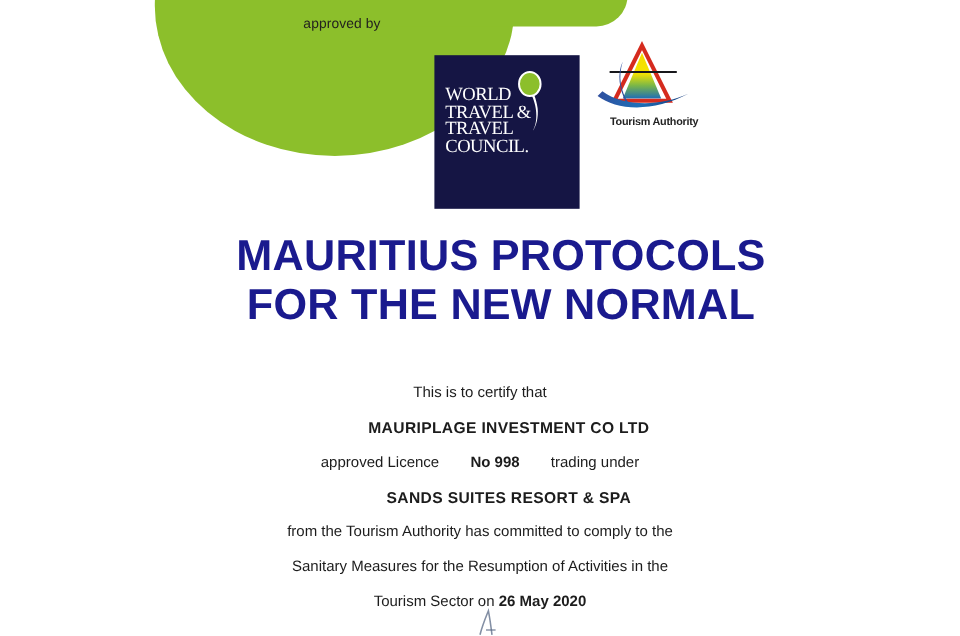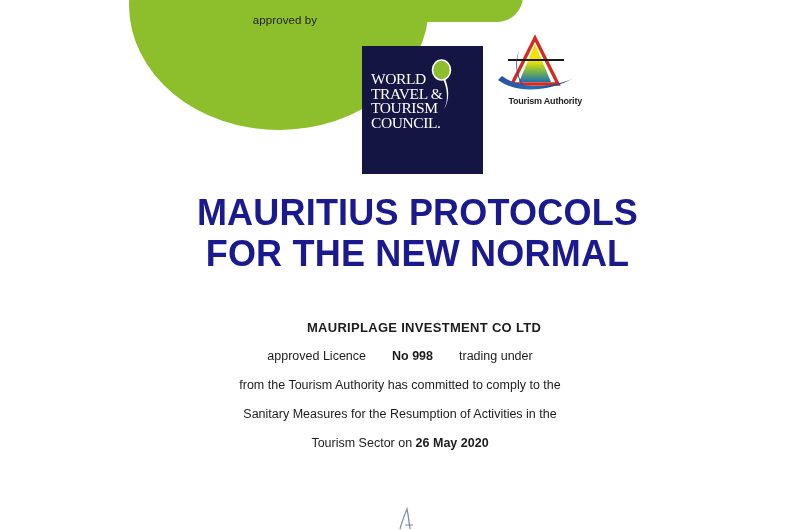--- a/index.html
+++ b/index.html
@@ -201,21 +201,21 @@
       <div class="wttc-mark">
         <svg viewBox="0 0 36 52" width="36" height="52" aria-hidden="true">
           <path d="M20.5 17 C20.5 17 24 24 25 32 C26 40 23.5 48 21 51 C24.5 45 24.5 37 23 30 C21.8 24 19 19 19 19 Z" fill="#ffffff"></path>
           <ellipse cx="18.5" cy="12" rx="9" ry="10" fill="#8cbf2b"></ellipse>
           <ellipse cx="18.5" cy="12" rx="9" ry="10" fill="none" stroke="#ffffff" stroke-width="1.6"></ellipse>
         </svg>
       </div>
       <div class="wttc-wordmark">
         <span>WORLD</span>
         <span>TRAVEL &amp;</span>
-        <span>TOURISM</span>
+        <span>TRAVEL</span>
         <span>COUNCIL.</span>
       </div>
     </div>
 
     <div id="ta-logo">
       <div class="ta-mark">
         <svg viewBox="0 0 94 72" width="94" height="72" aria-hidden="true">
           <defs>
             <linearGradient id="triFill" x1="0" y1="0" x2="0" y2="1">
               <stop offset="0%" stop-color="#f3dc00"></stop>
@@ -245,25 +245,27 @@
     </div>
   </div>
 
   <div id="title-block">
     <span class="title-line">MAURITIUS PROTOCOLS</span>
     <span class="title-line">FOR THE NEW NORMAL</span>
   </div>
 
   <div id="body-block">
 
+    <span class="body-line">This is to certify that</span>
 
     <span class="body-line strong">MAURIPLAGE INVESTMENT CO LTD</span>
 
     <span class="body-line"><span>approved Licence</span><span class="gap"> </span><span class="bold">No 998</span><span class="gap"> </span><span>trading under</span></span>
 
+    <span class="body-line strong">SANDS SUITES RESORT &amp; SPA</span>
 
     <span class="body-line">from the Tourism Authority has committed to comply to the</span>
 
     <span class="body-line">Sanitary Measures for the Resumption of Activities in the</span>
 
     <span class="body-line"><span>Tourism Sector on</span><span> </span><span class="bold">26 May 2020</span></span>
   </div>
 
   <div id="signature">
     <svg viewBox="0 0 70 25" width="70" height="25" aria-hidden="true">

